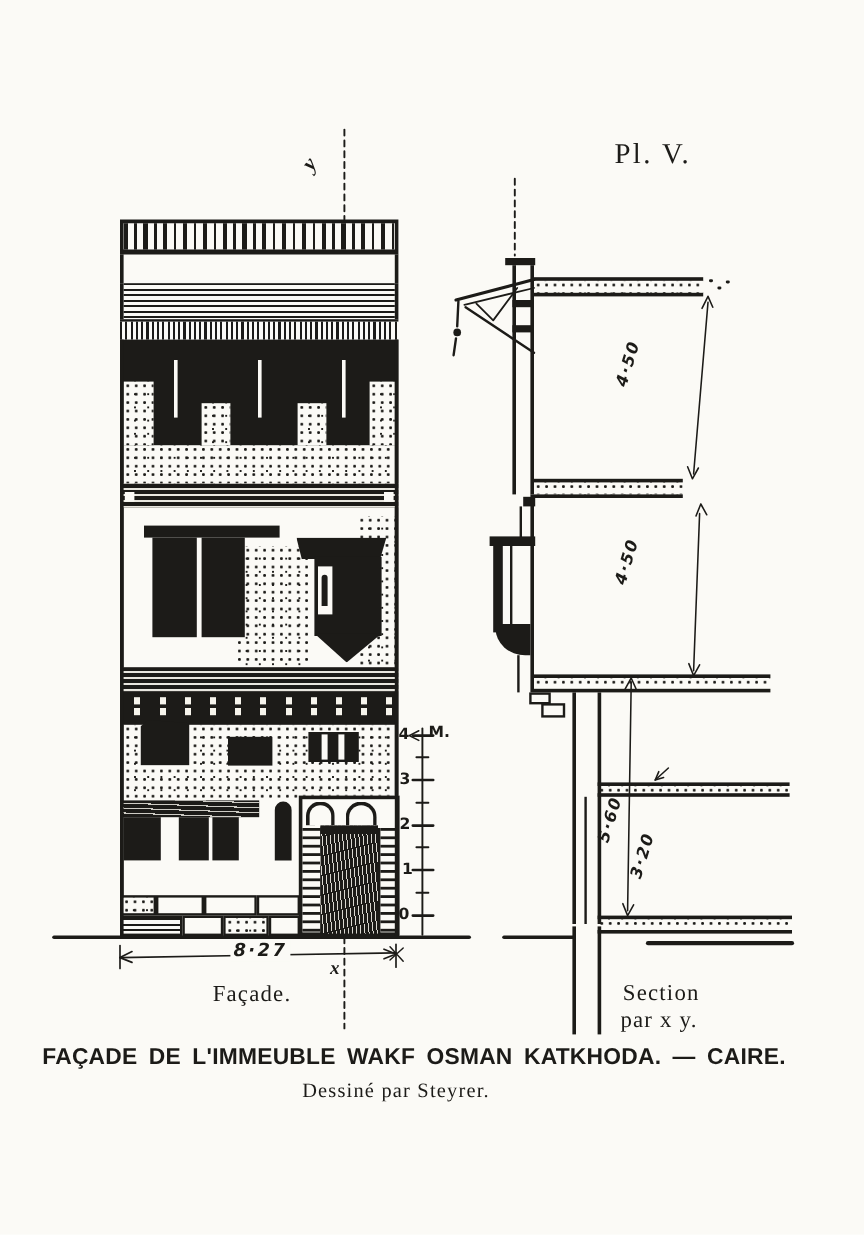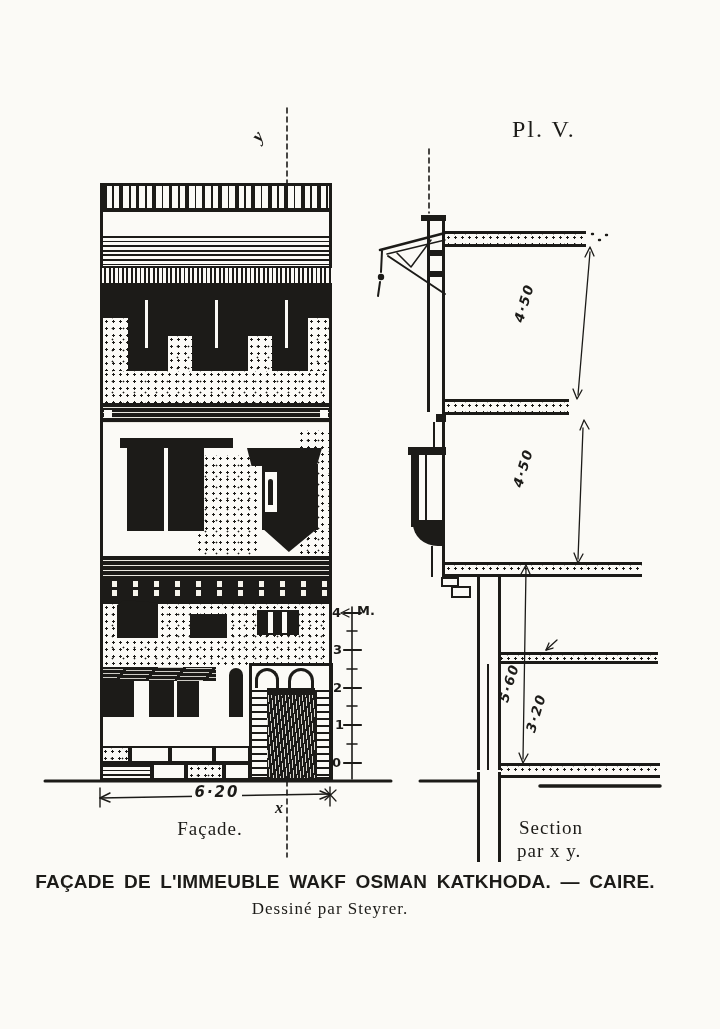--- a/index.html
+++ b/index.html
@@ -191,21 +191,21 @@
   <div class="abs ink" style="left:329px;top:283px;width:3px;height:497px;"></div>
 
   <div class="snum" style="left:332px;top:605px;">4</div>
   <div class="snum" style="left:357px;top:603px;">M.</div>
   <div class="snum" style="left:333px;top:642px;">3</div>
   <div class="snum" style="left:333px;top:680px;">2</div>
   <div class="snum" style="left:335px;top:717px;">1</div>
   <div class="snum" style="left:332px;top:755px;">0</div>
 
   <div class="abs" style="left:192px;top:783px;width:50px;text-align:center;font:italic 700 15px 'DejaVu Sans',sans-serif;
-              letter-spacing:2px;background:#fbfaf6;">6·20</div>
+              letter-spacing:2px;background:#fbfaf6;">8·27</div>
 
   <div class="abs ser" style="left:254px;top:126px;font:italic 700 18px 'Liberation Serif',serif;transform:rotate(-52deg);">y</div>
   <div class="abs ser" style="left:275px;top:799px;font:italic 700 16px 'Liberation Serif',serif;">x</div>
 
   <div class="abs ser" style="left:150px;top:818px;width:120px;text-align:center;font-size:19px;letter-spacing:1px;">Façade.</div>
 
   <div class="abs ink" style="left:421px;top:215px;width:25px;height:6px;"></div>
   <div class="abs edge-l edge-r" style="left:427px;top:221px;width:12px;height:191px;border-left-width:3px;border-right-width:3px;"></div>
   <div class="abs stip-d" style="left:431px;top:224px;width:9px;height:108px;"></div>
   <div class="abs ink" style="left:427px;top:250px;width:18px;height:6px;"></div>

